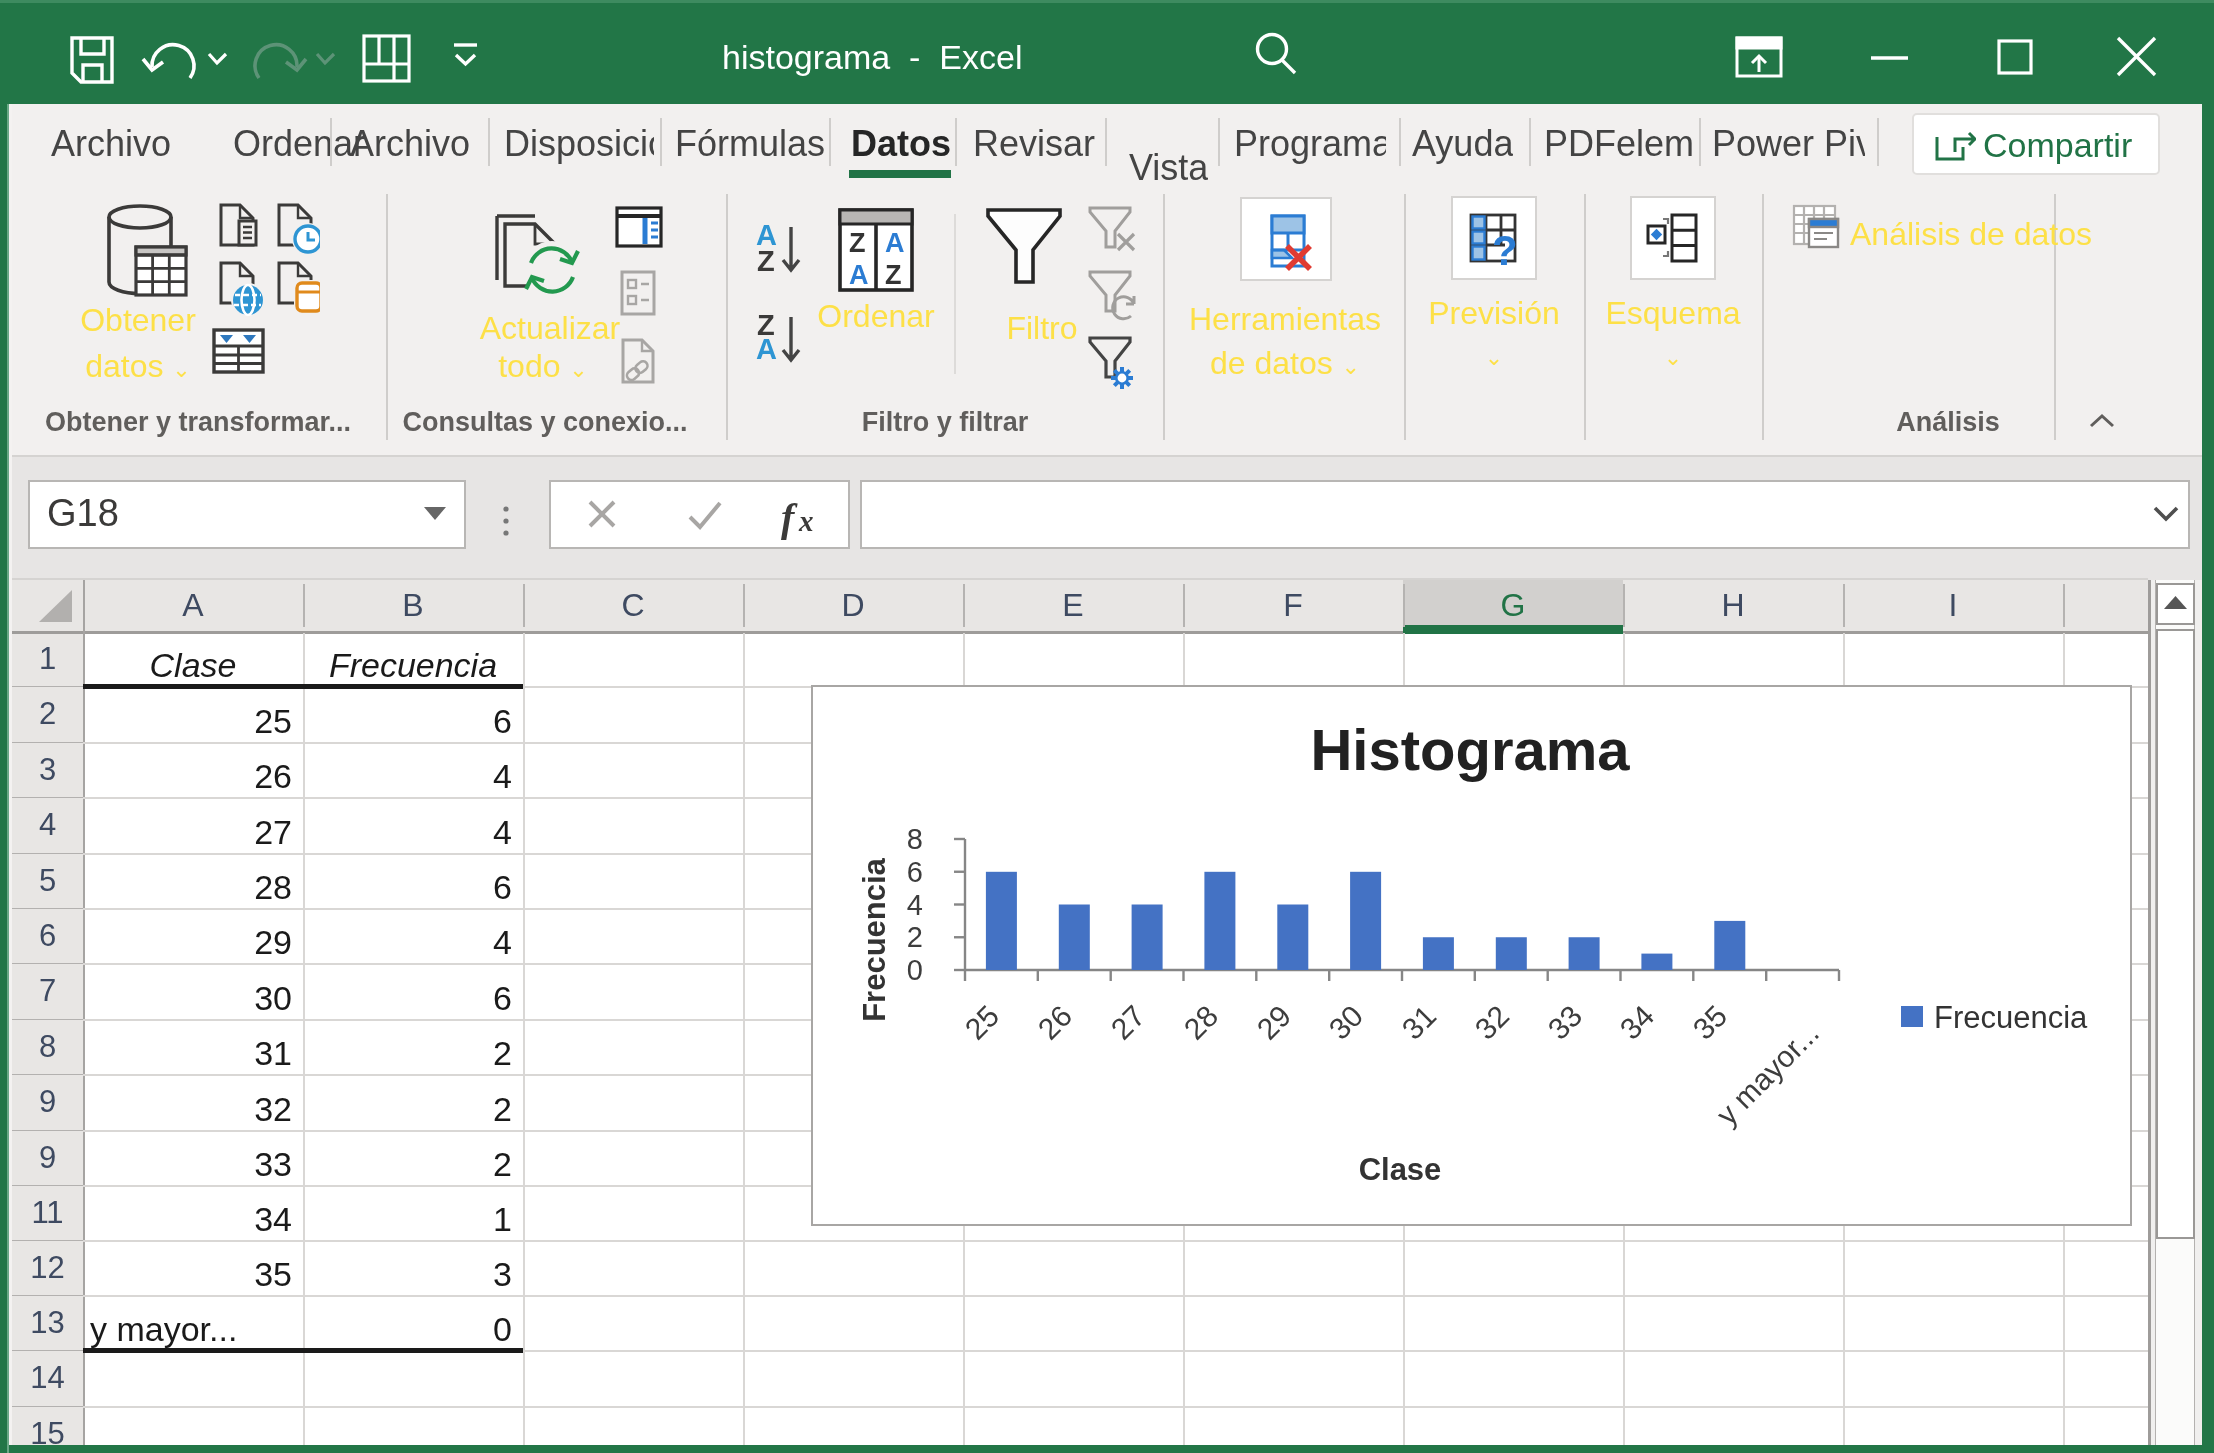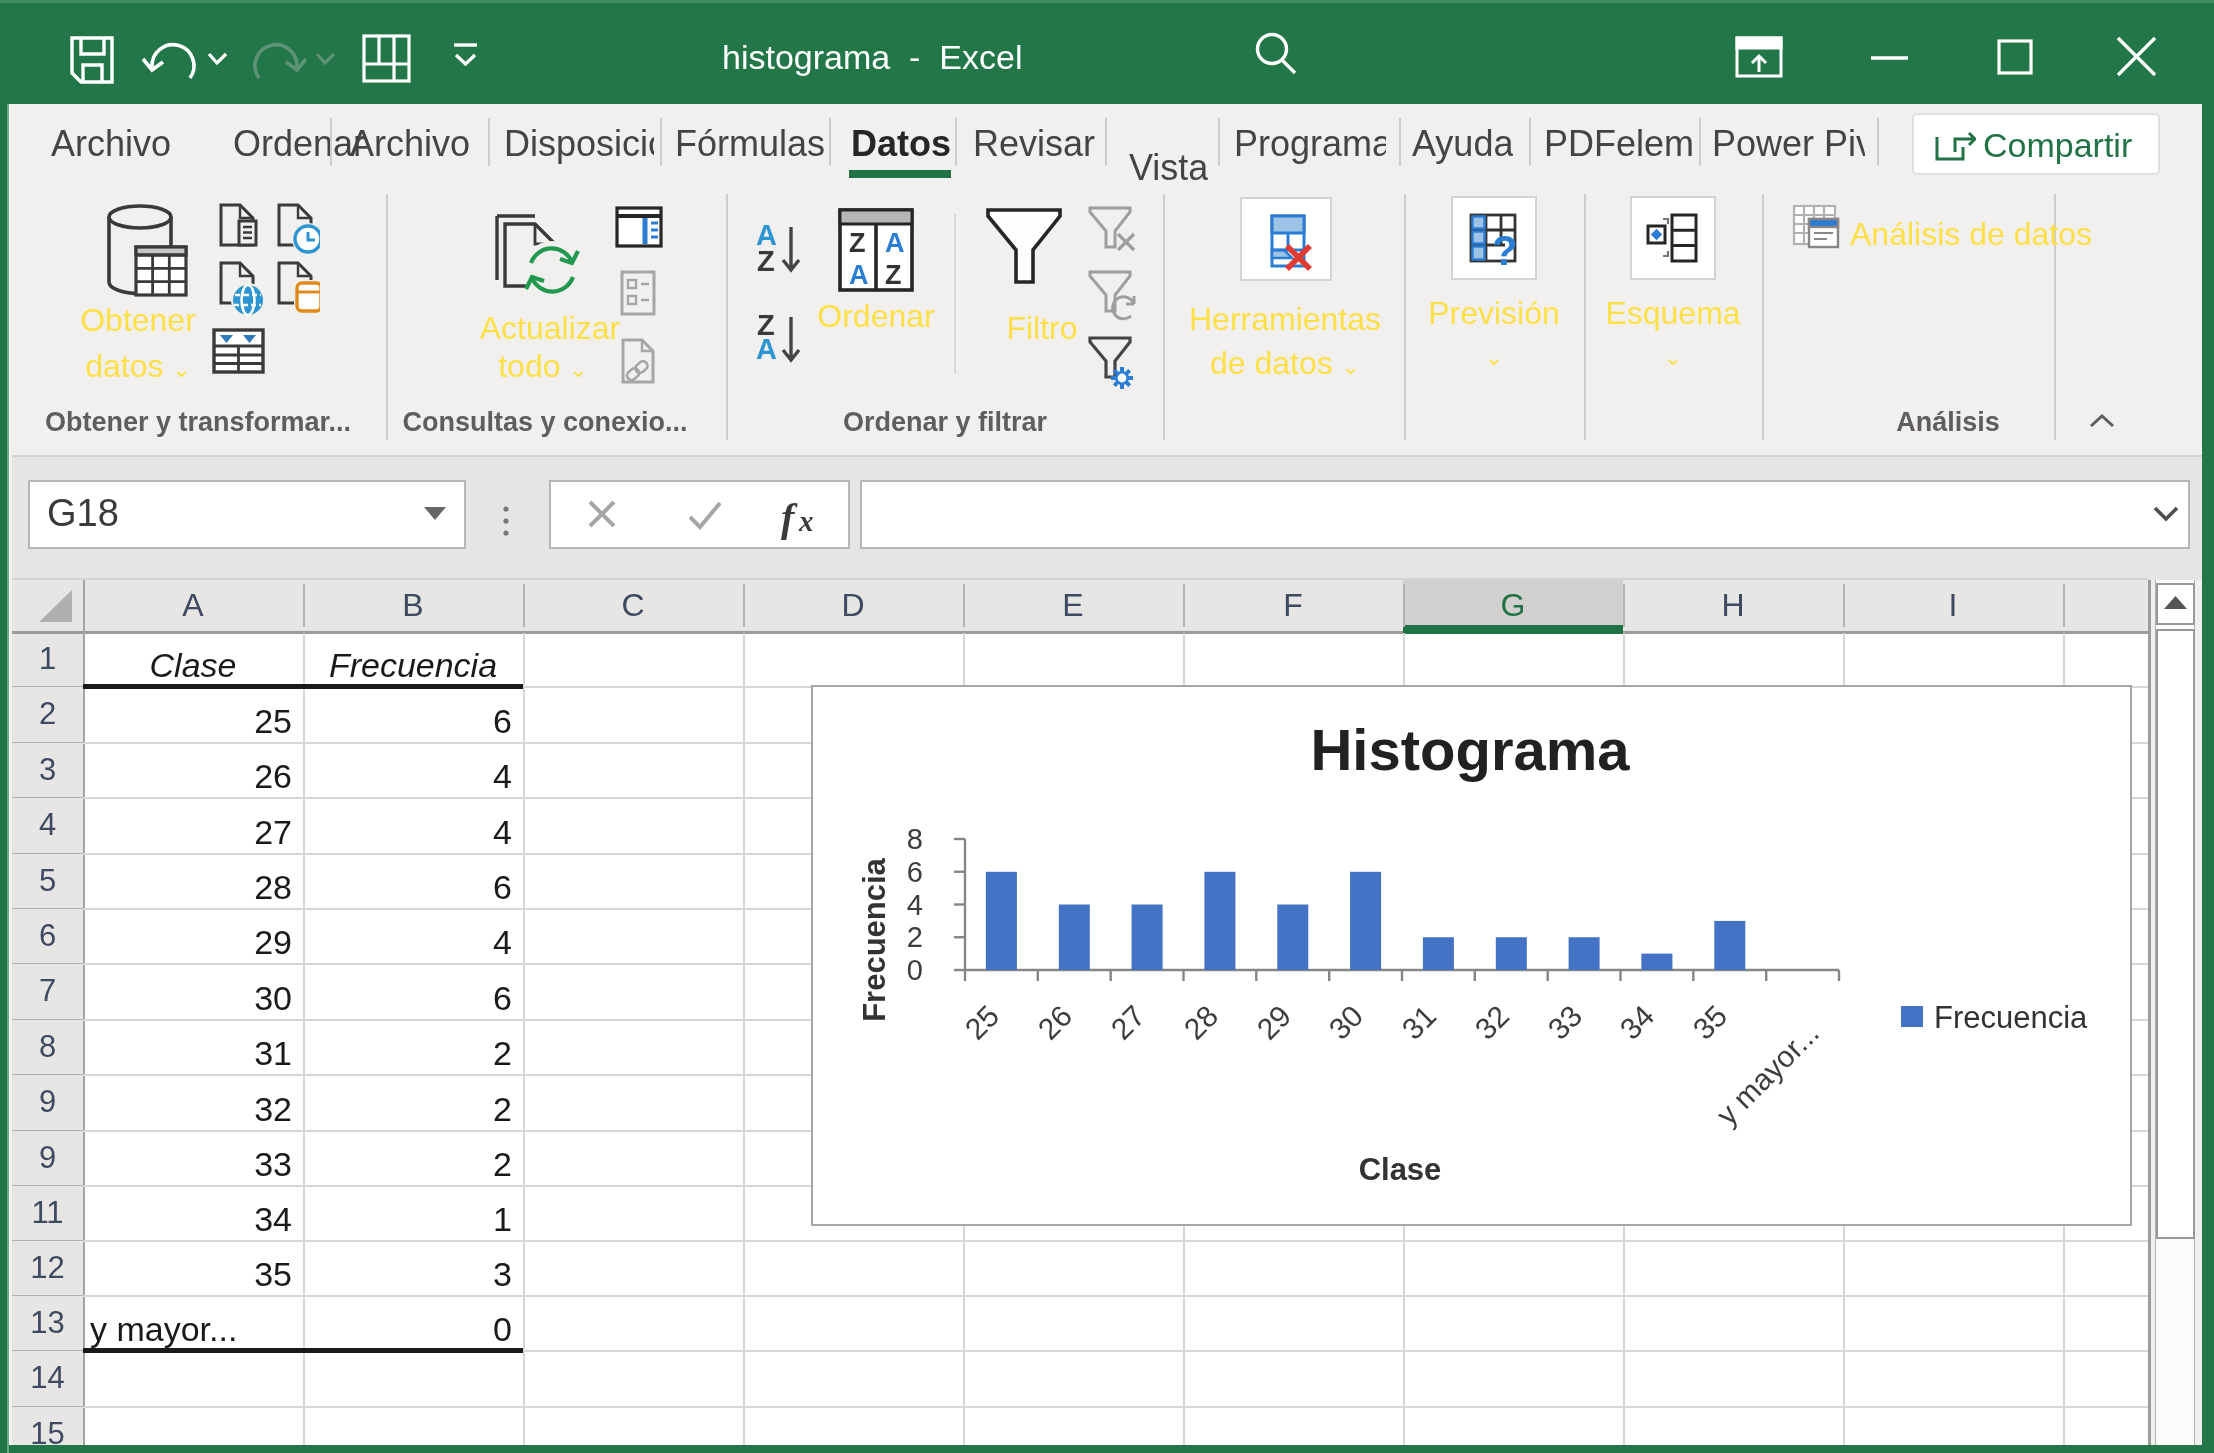--- a/index.html
+++ b/index.html
@@ -121,21 +121,21 @@
 <div class="sep" style="left:386px;top:194px;height:246px;"></div>
 <div class="sep" style="left:726px;top:194px;height:246px;"></div>
 <div class="sep" style="left:954px;top:214px;height:160px;background:#dddbd9;"></div>
 <div class="sep" style="left:1163px;top:194px;height:246px;"></div>
 <div class="sep" style="left:1404px;top:194px;height:246px;"></div>
 <div class="sep" style="left:1584px;top:194px;height:246px;"></div>
 <div class="sep" style="left:1762px;top:194px;height:246px;"></div>
 <div class="sep" style="left:2054px;top:194px;height:246px;"></div>
 <div class="glabel" style="left:198px;">Obtener y transformar...</div>
 <div class="glabel" style="left:545px;">Consultas y conexio...</div>
-<div class="glabel" style="left:945px;">Ordenar y filtrar</div>
+<div class="glabel" style="left:945px;">Filtro y filtrar</div>
 <div class="glabel" style="left:1948px;">Análisis</div>
 <div class="btxt" style="left:138px;top:304px;">Obtener</div>
 <div class="btxt" style="left:138px;top:350px;">datos <span style="font-size:22px;">⌄</span></div>
 <div class="btxt" style="left:550px;top:312px;">Actualizar</div>
 <div class="btxt" style="left:543px;top:350px;">todo <span style="font-size:22px;">⌄</span></div>
 <div class="btxt" style="left:876px;top:300px;">Ordenar</div>
 <div class="btxt" style="left:1023px;top:312px;margin-left:19px;">Filtro</div>
 <div class="btxt" style="left:1285px;top:303px;">Herramientas</div>
 <div class="btxt" style="left:1285px;top:347px;">de datos <span style="font-size:22px;">⌄</span></div>
 <div class="btxt" style="left:1494px;top:297px;">Previsión</div>

